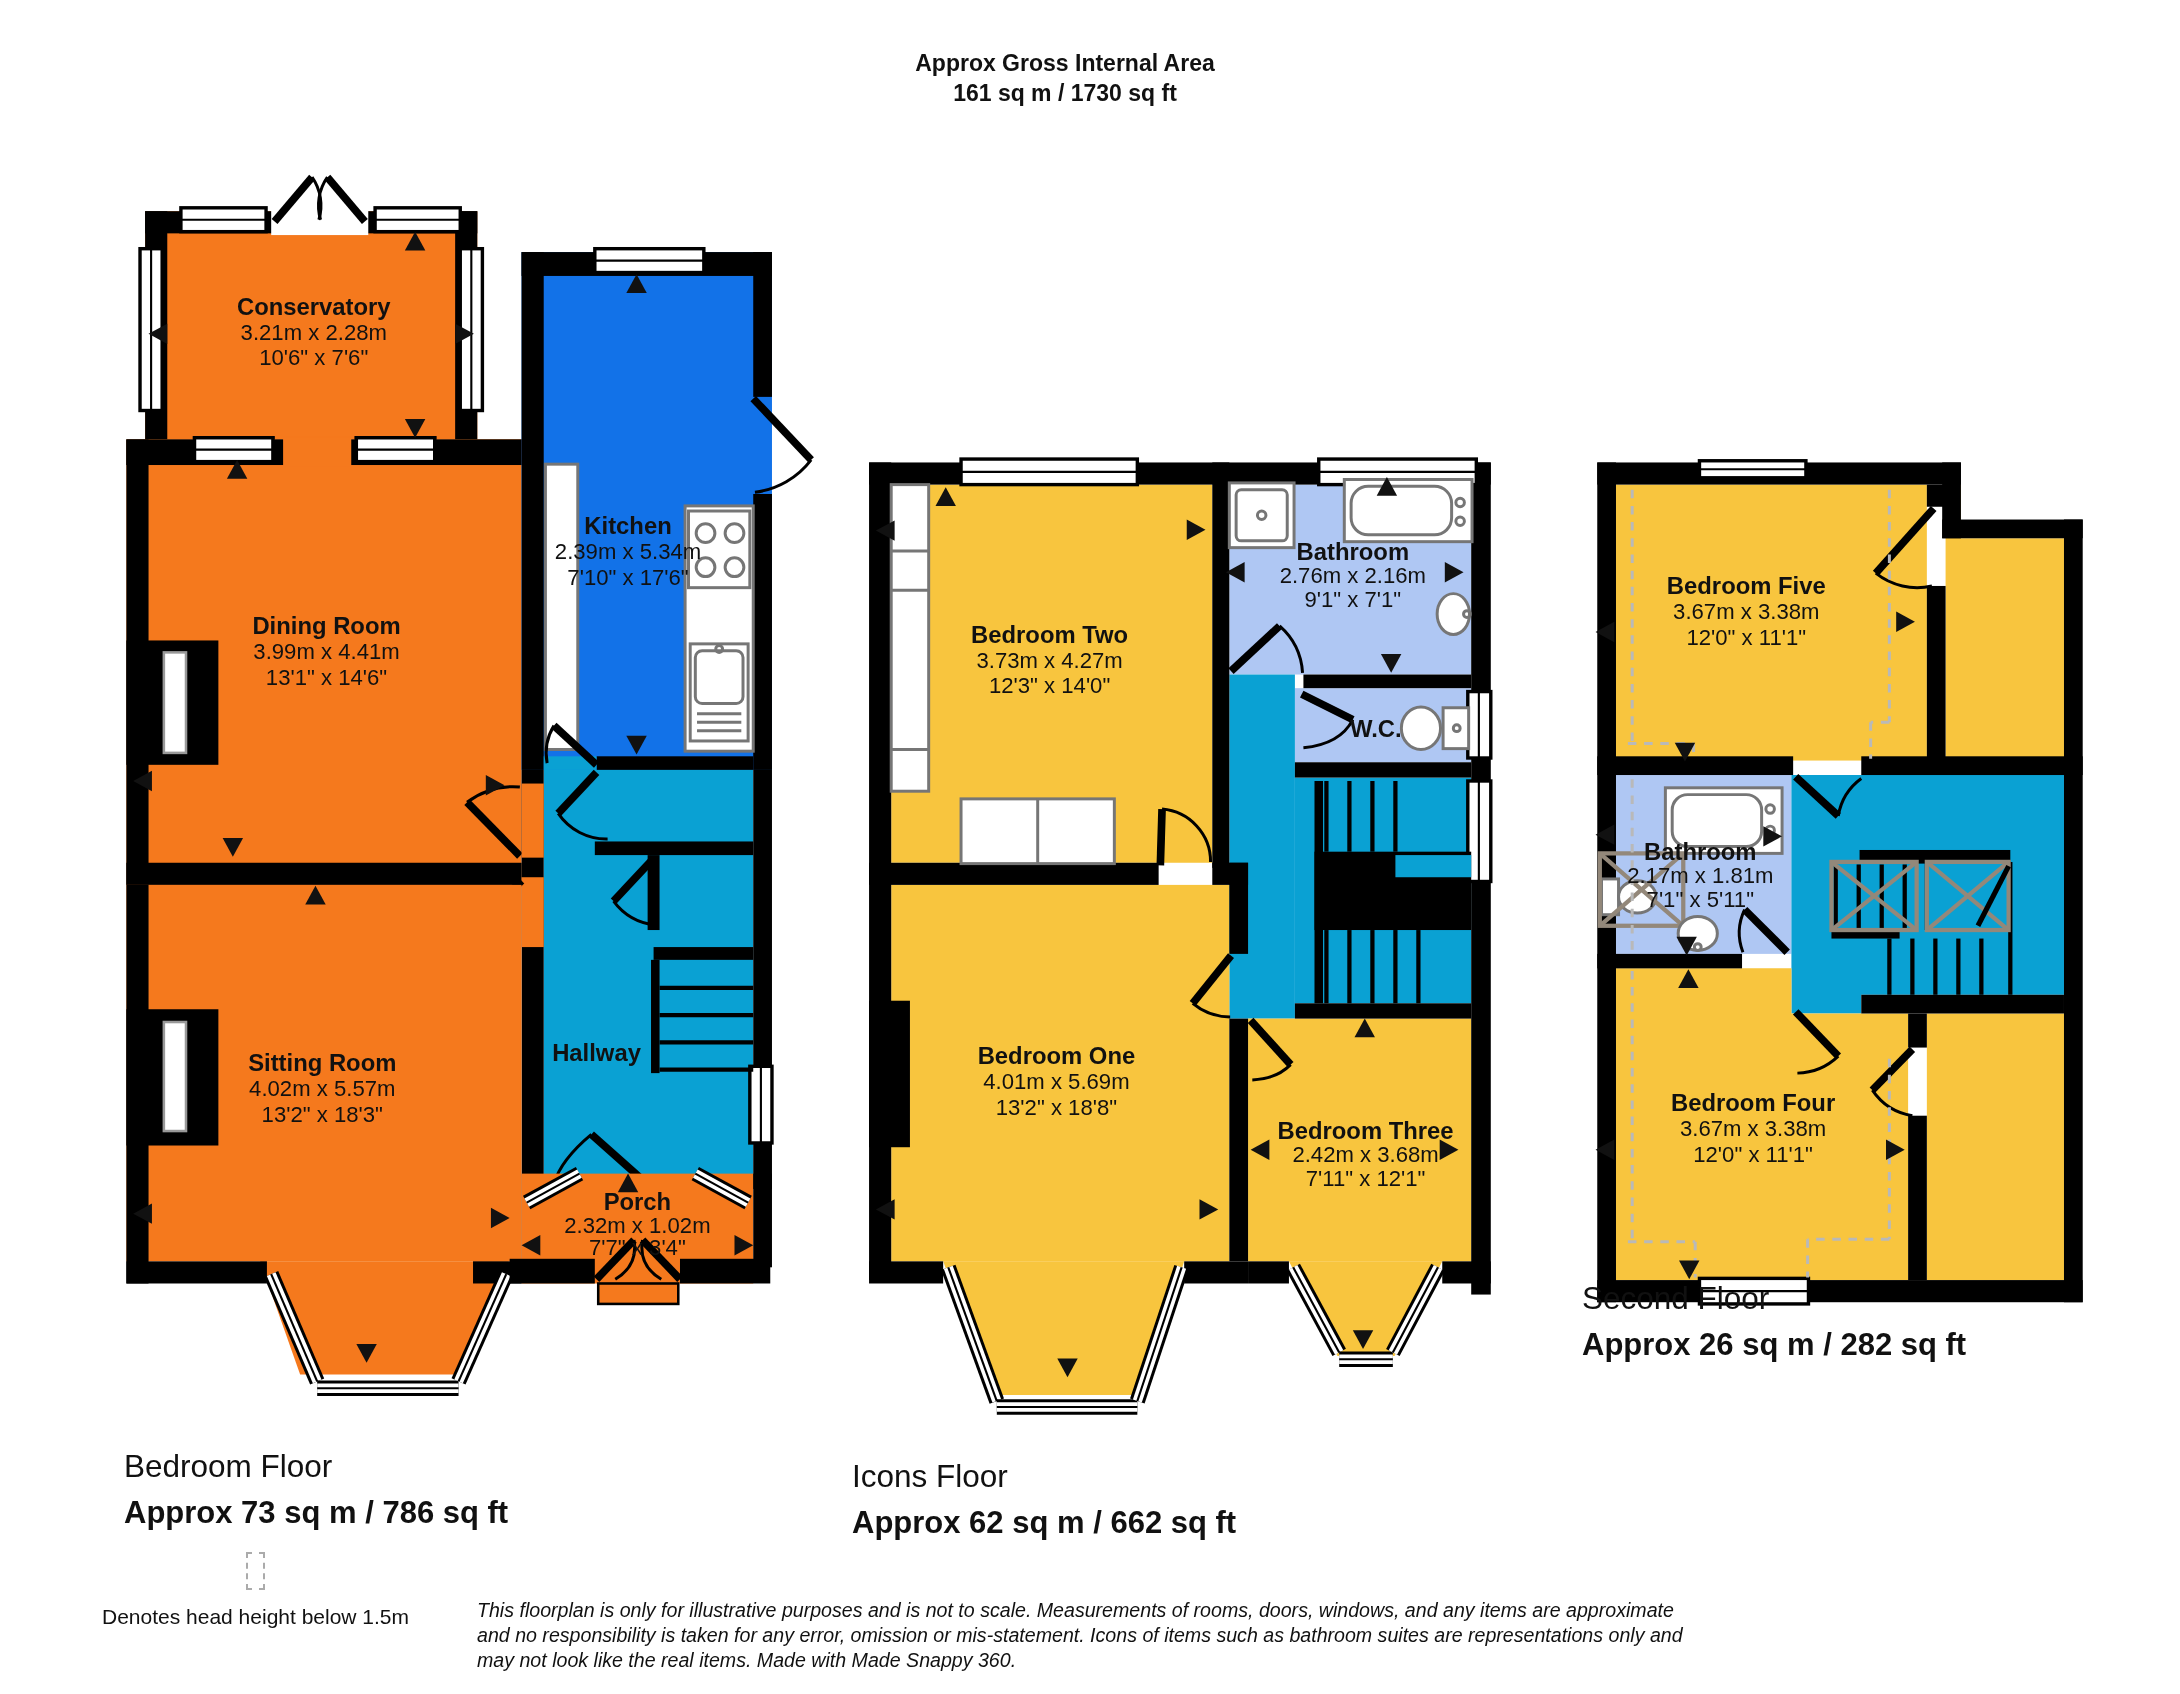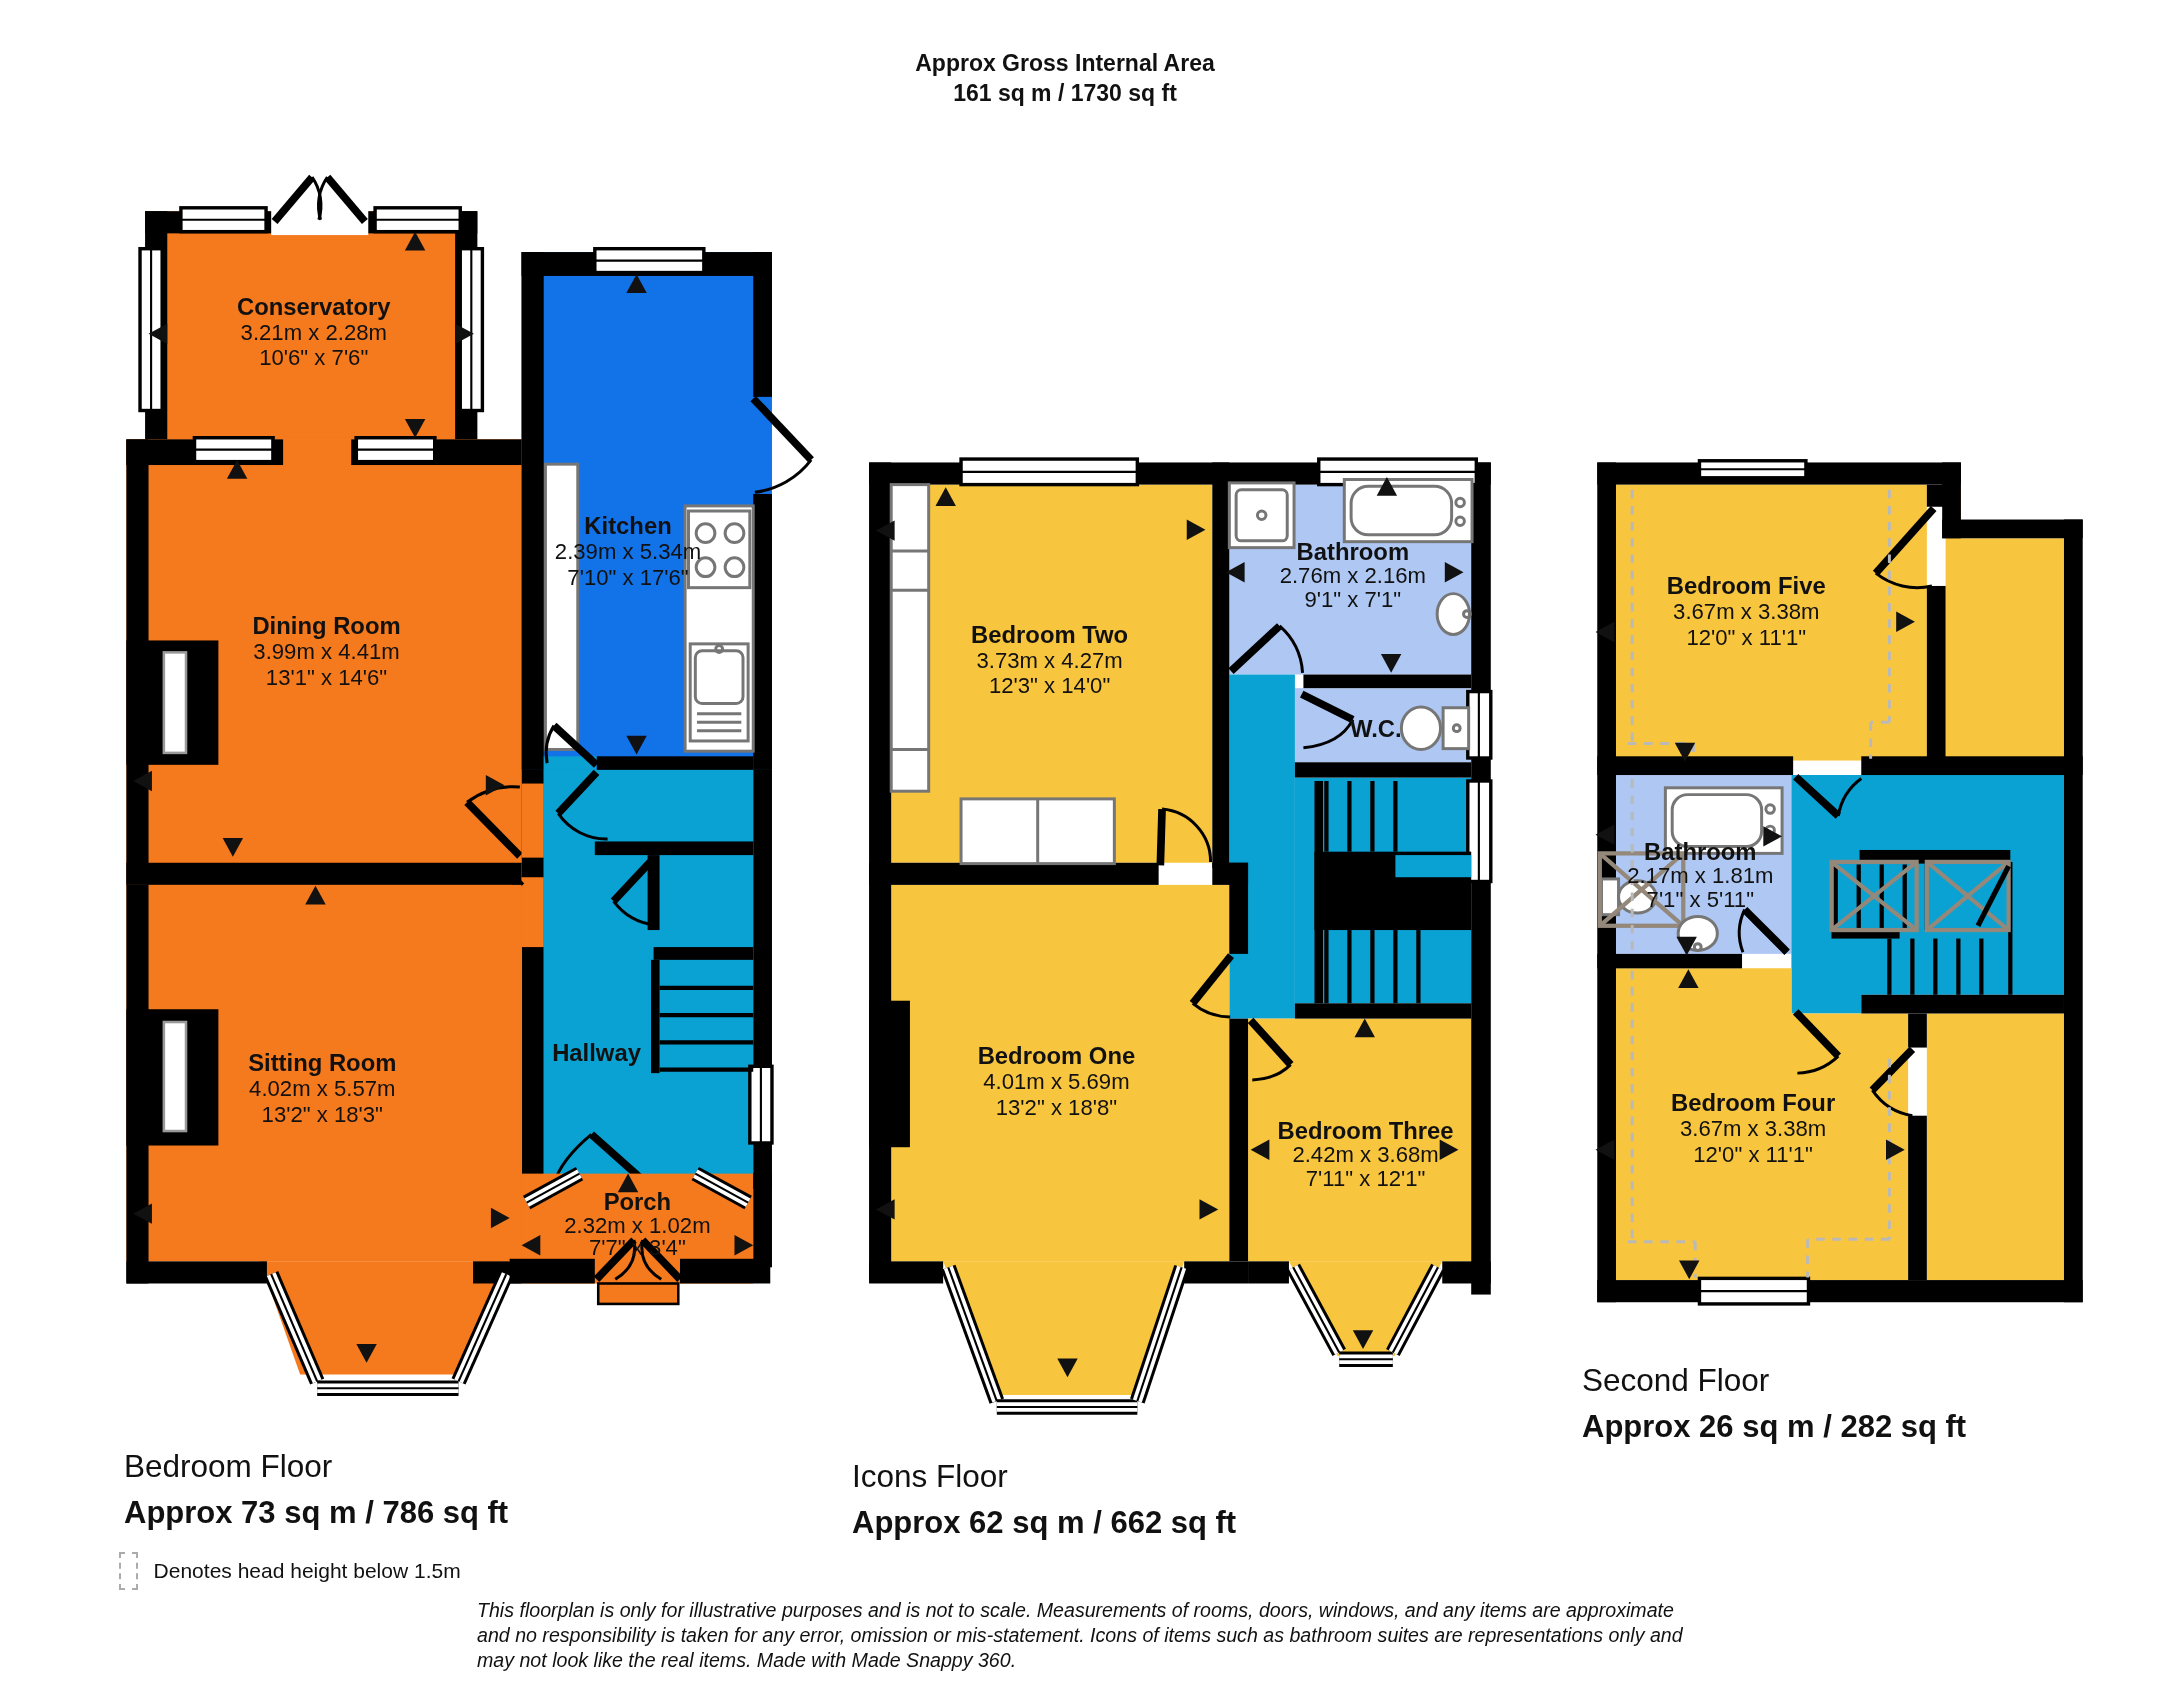--- a/index.html
+++ b/index.html
@@ -4,21 +4,21 @@
 <style>
   html,body{margin:0;padding:0;background:#fff;}
   .page{position:relative;width:2113px;height:1694px;background:#fff;
         font-family:"Liberation Sans",sans-serif;color:#111;overflow:hidden;}
   .plan{position:absolute;left:0;top:0;}
   .hdr{position:absolute;top:48px;left:656px;width:818px;text-align:center;
        font-weight:bold;font-size:23px;line-height:30px;}
   .floorlabel{position:absolute;}
   .fl-name{font-size:31.5px;}
   .fl-area{font-size:31px;font-weight:bold;margin-top:10.2px;}
-  .legend{position:absolute;left:119px;top:1552px;display:flex;align-items:center;gap:15.3px;}
+  .legend{position:absolute;left:102px;top:1552px;display:flex;align-items:center;gap:15.3px;flex-direction:column;}
   .legend-box{width:15.3px;height:34px;border:2.6px dashed #ababab;}
   .legend-text{font-size:21px;}
   .disclaimer{position:absolute;left:477px;top:1598px;width:1227px;
               font-size:19.6px;line-height:25px;font-style:italic;}
   
   .wall{fill:#000;}
   .win{fill:#fff;stroke:#000;stroke-width:4;}
   .wl{stroke:#000;stroke-width:2.5;}
   .leaf{stroke:#000;stroke-width:9;}
   .arc{fill:none;stroke:#000;stroke-width:3.5;}
@@ -502,21 +502,21 @@
   </svg>
 
   <div class="floorlabel" style="left:124px;top:1448px;">
     <div class="fl-name">Bedroom Floor</div>
     <div class="fl-area">Approx 73 sq m / 786 sq ft</div>
   </div>
   <div class="floorlabel" style="left:852px;top:1458px;">
     <div class="fl-name">Icons Floor</div>
     <div class="fl-area">Approx 62 sq m / 662 sq ft</div>
   </div>
-  <div class="floorlabel" style="left:1582px;top:1362px;">
+  <div class="floorlabel" style="left:1582px;top:1280px;">
     <div class="fl-name">Second Floor</div>
     <div class="fl-area">Approx 26 sq m / 282 sq ft</div>
   </div>
 
   <div class="legend">
     <div class="legend-box"></div>
     <div class="legend-text">Denotes head height below 1.5m</div>
   </div>
 
   <div class="disclaimer">This floorplan is only for illustrative purposes and is not to scale. Measurements of rooms, doors, windows, and any items are approximate and no responsibility is taken for any error, omission or mis-statement. Icons of items such as bathroom suites are representations only and may not look like the real items. Made with Made Snappy 360.</div>

